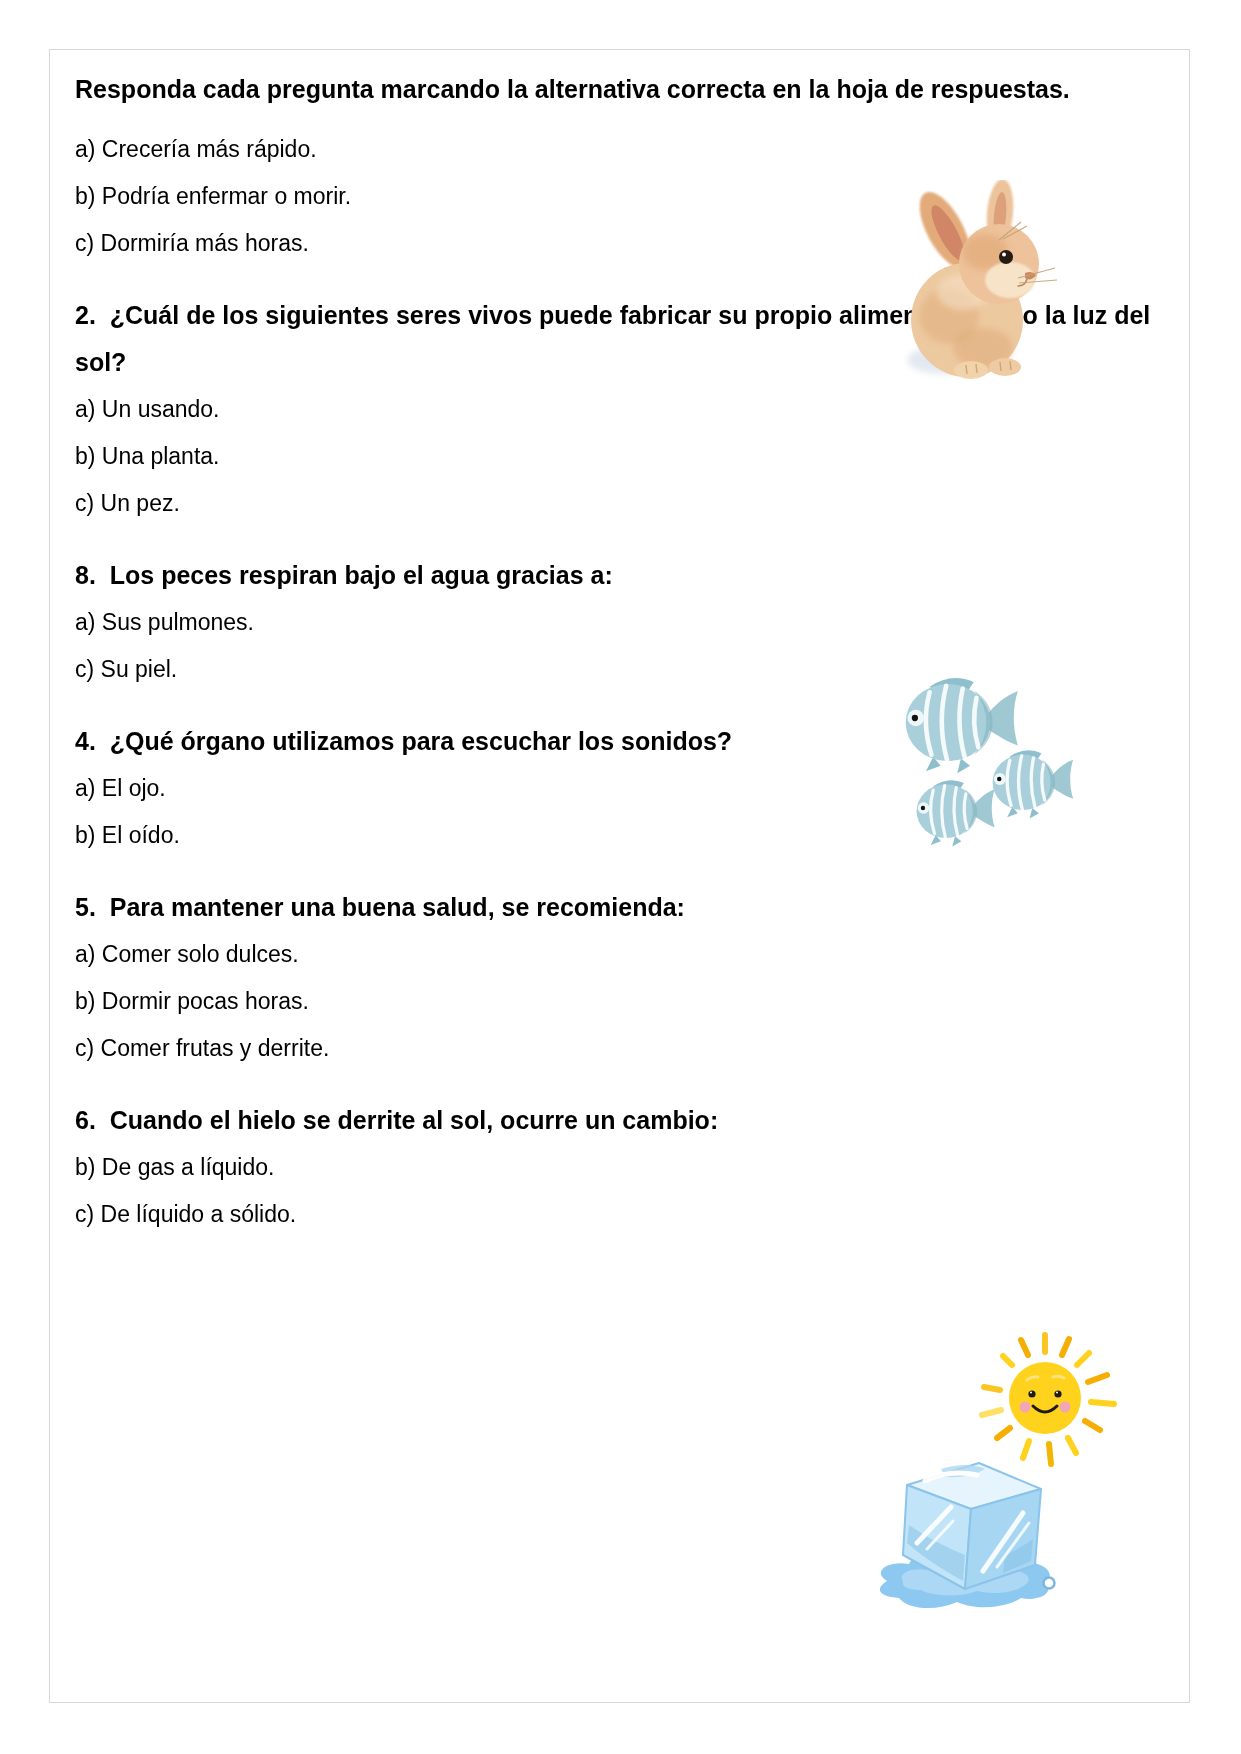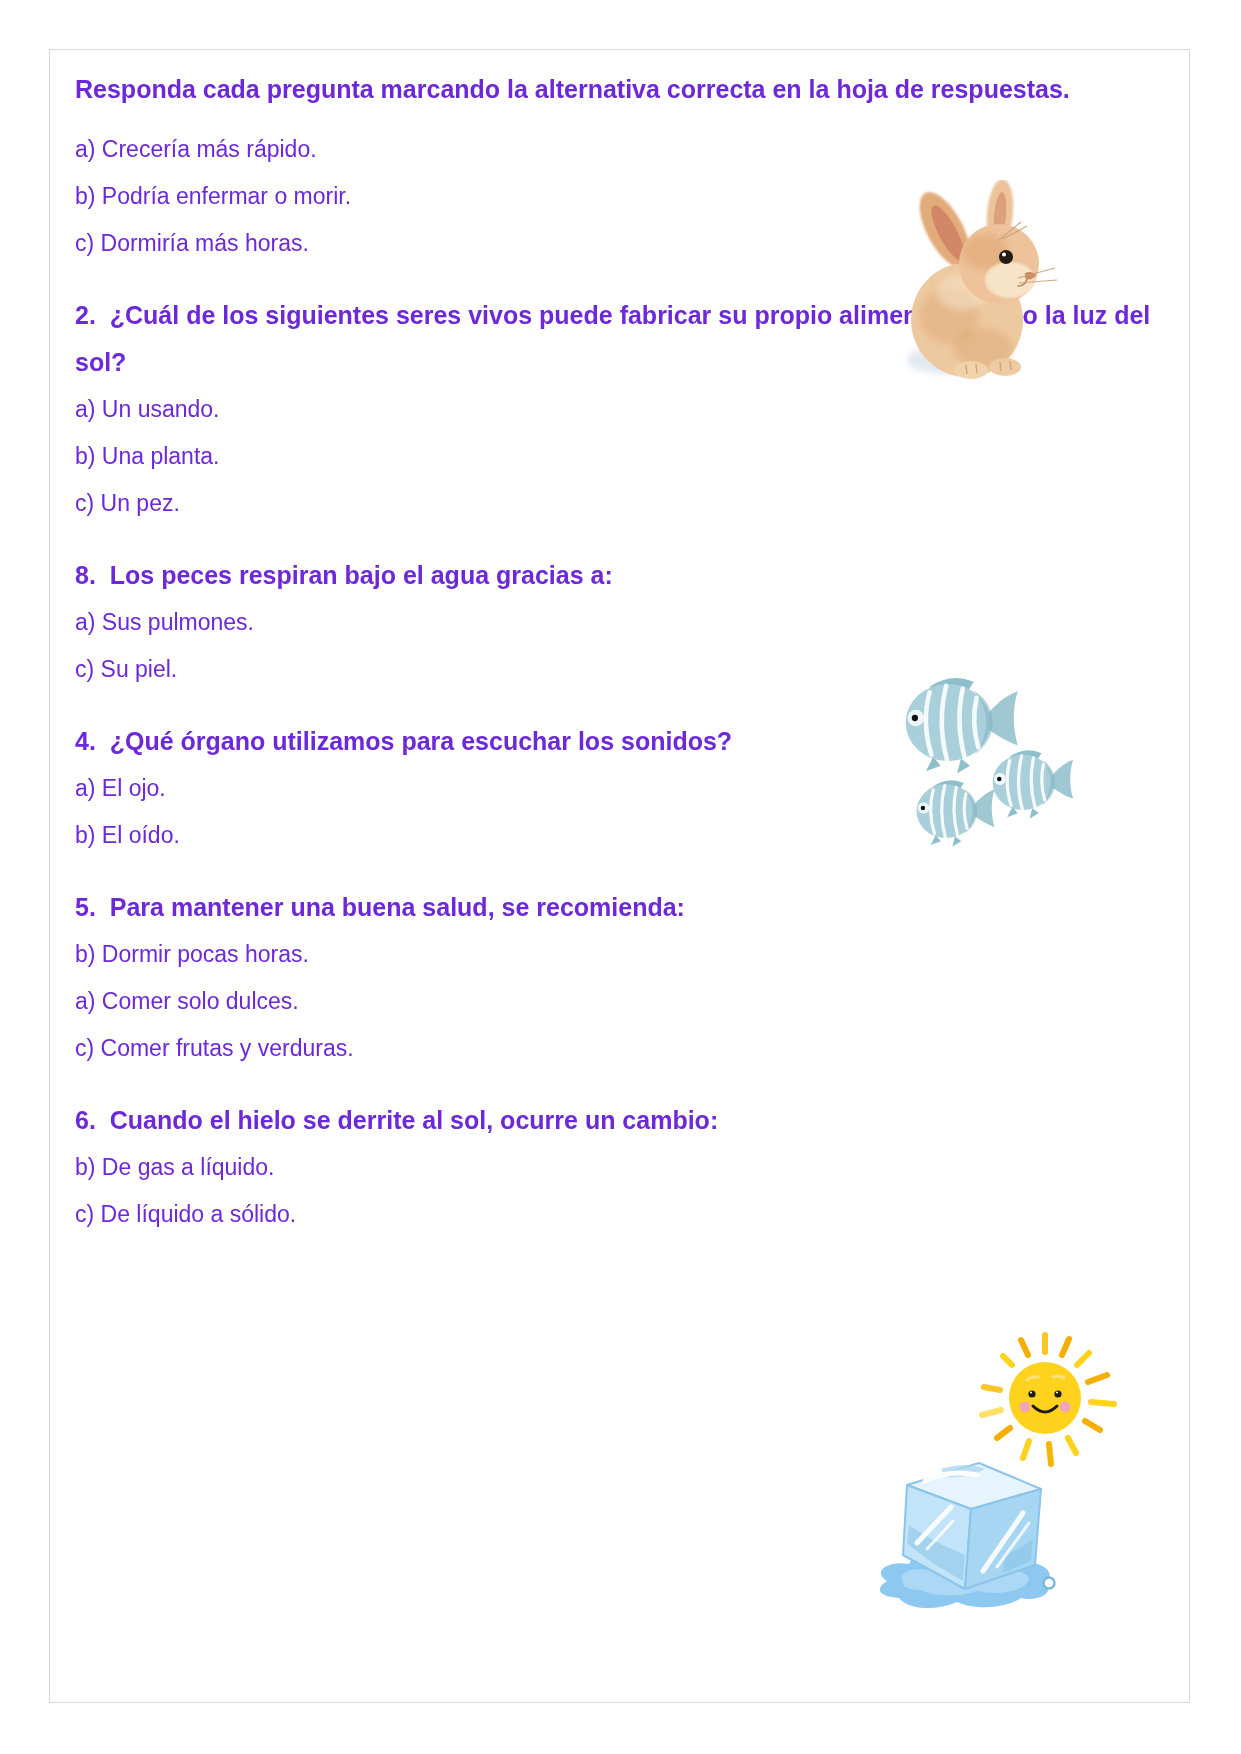--- a/index.html
+++ b/index.html
@@ -1,18 +1,18 @@
 <!DOCTYPE html>
 <html><head>
 <meta charset="utf-8">
 <style>
   html,body{margin:0;padding:0;background:#ffffff;}
   .page{
     position:relative;width:1241px;height:1754px;background:#ffffff;
-    font-family:"Liberation Sans",sans-serif;color:#6d28d9;overflow:hidden;
+    font-family:"Liberation Sans",sans-serif;color:#000000;overflow:hidden;
   }
   .frame{
     position:absolute;left:49px;top:49px;width:1141px;height:1654px;
     border:1px solid #d7d7d7;box-sizing:border-box;background:#ffffff;
   }
   .content{position:absolute;left:75px;top:66px;width:1102px;}
   .intro{font-size:25px;line-height:47px;font-weight:bold;margin:0;white-space:pre-wrap;}
   .question{margin:25px 0 0 0;}
   .question.first{margin-top:13px;}
   .stem{font-size:25px;line-height:47px;font-weight:bold;white-space:pre-wrap;}
@@ -49,23 +49,23 @@
     </section>
 
     <section class="question">
       <div class="stem">4.  ¿Qué órgano utilizamos para escuchar los sonidos?</div>
       <div class="option">a) El ojo.</div>
       <div class="option">b) El oído.</div>
     </section>
 
     <section class="question">
       <div class="stem">5.  Para mantener una buena salud, se recomienda:</div>
+      <div class="option">a) Comer solo dulces.</div>
       <div class="option">b) Dormir pocas horas.</div>
-      <div class="option">a) Comer solo dulces.</div>
-      <div class="option">c) Comer frutas y verduras.</div>
+      <div class="option">c) Comer frutas y derrite.</div>
     </section>
 
     <section class="question">
       <div class="stem">6.  Cuando el hielo se derrite al sol, ocurre un cambio:</div>
       <div class="option">b) De gas a líquido.</div>
       <div class="option">c) De líquido a sólido.</div>
     </section>
   </div>
 
   <svg class="illus" style="left:903px;top:180px" width="165" height="202" viewBox="0 0 165 202" aria-hidden="true">

